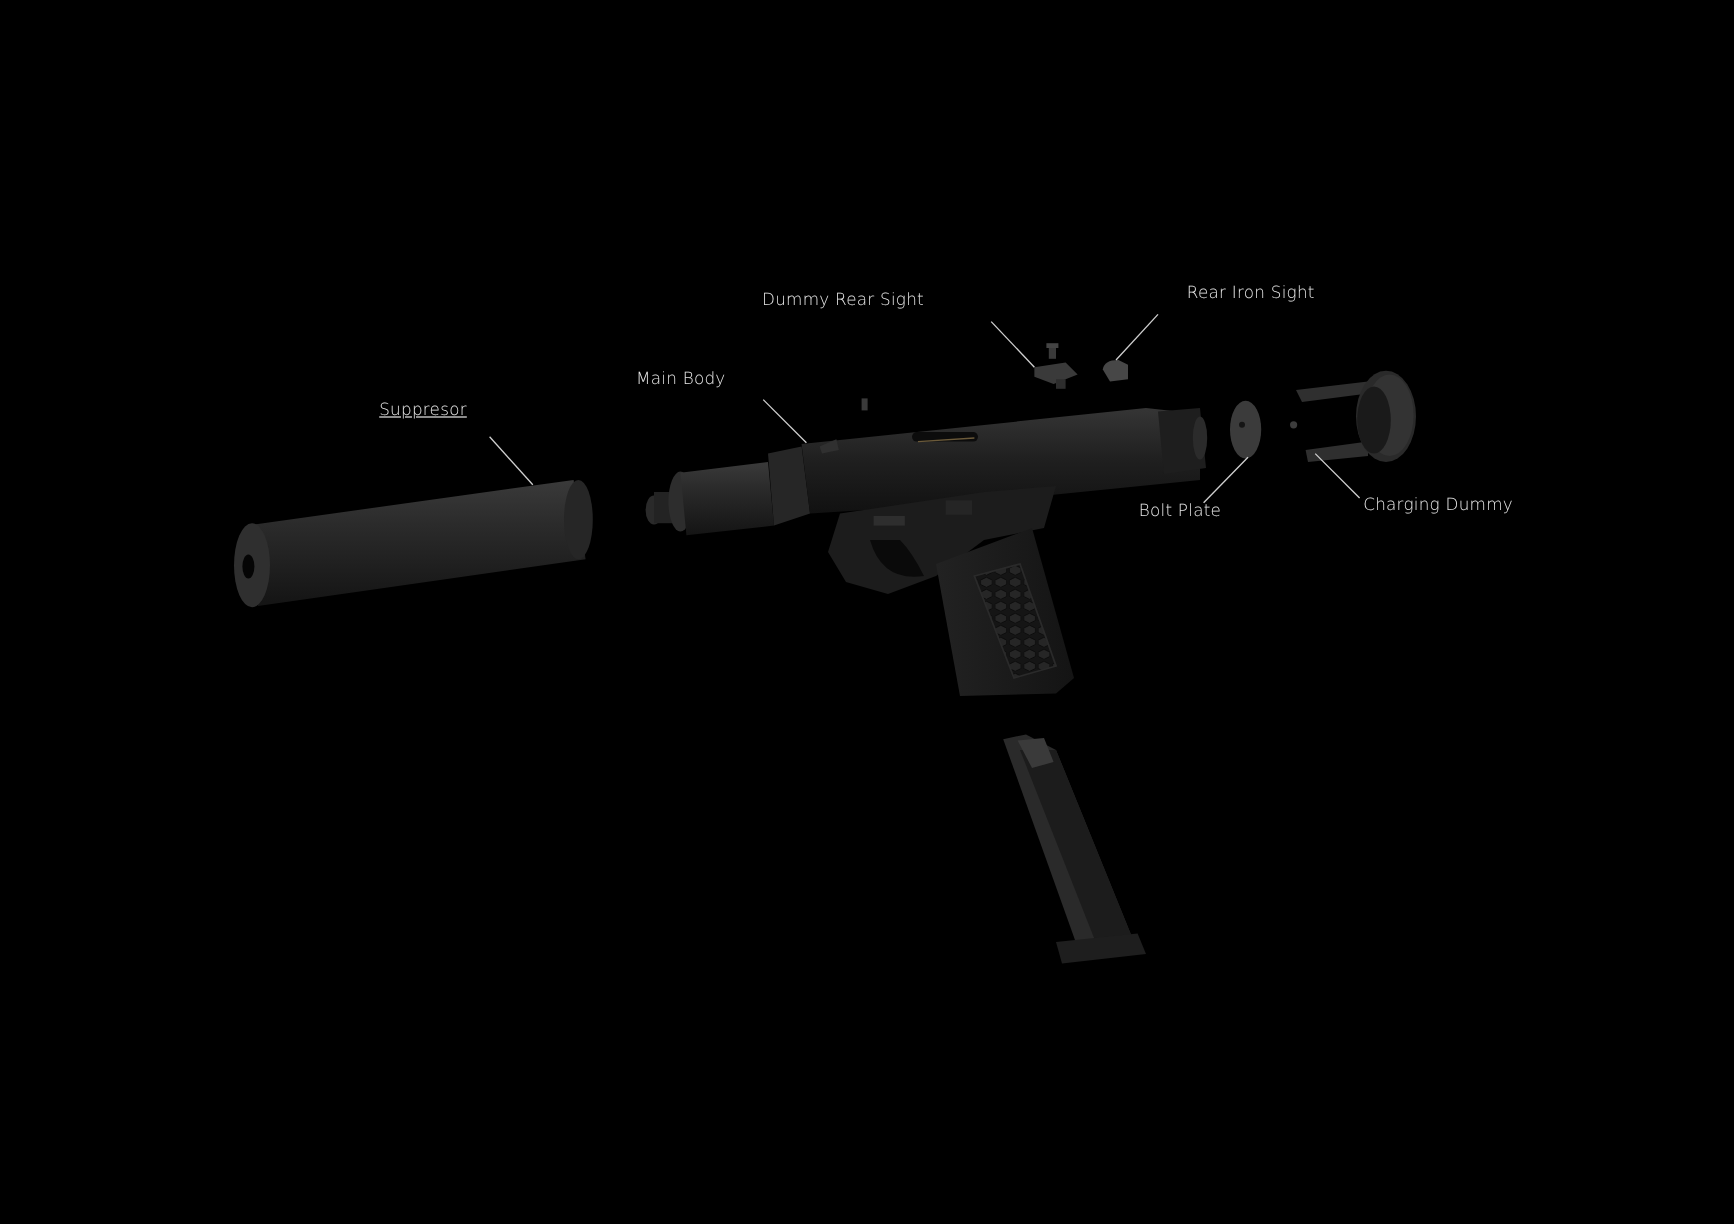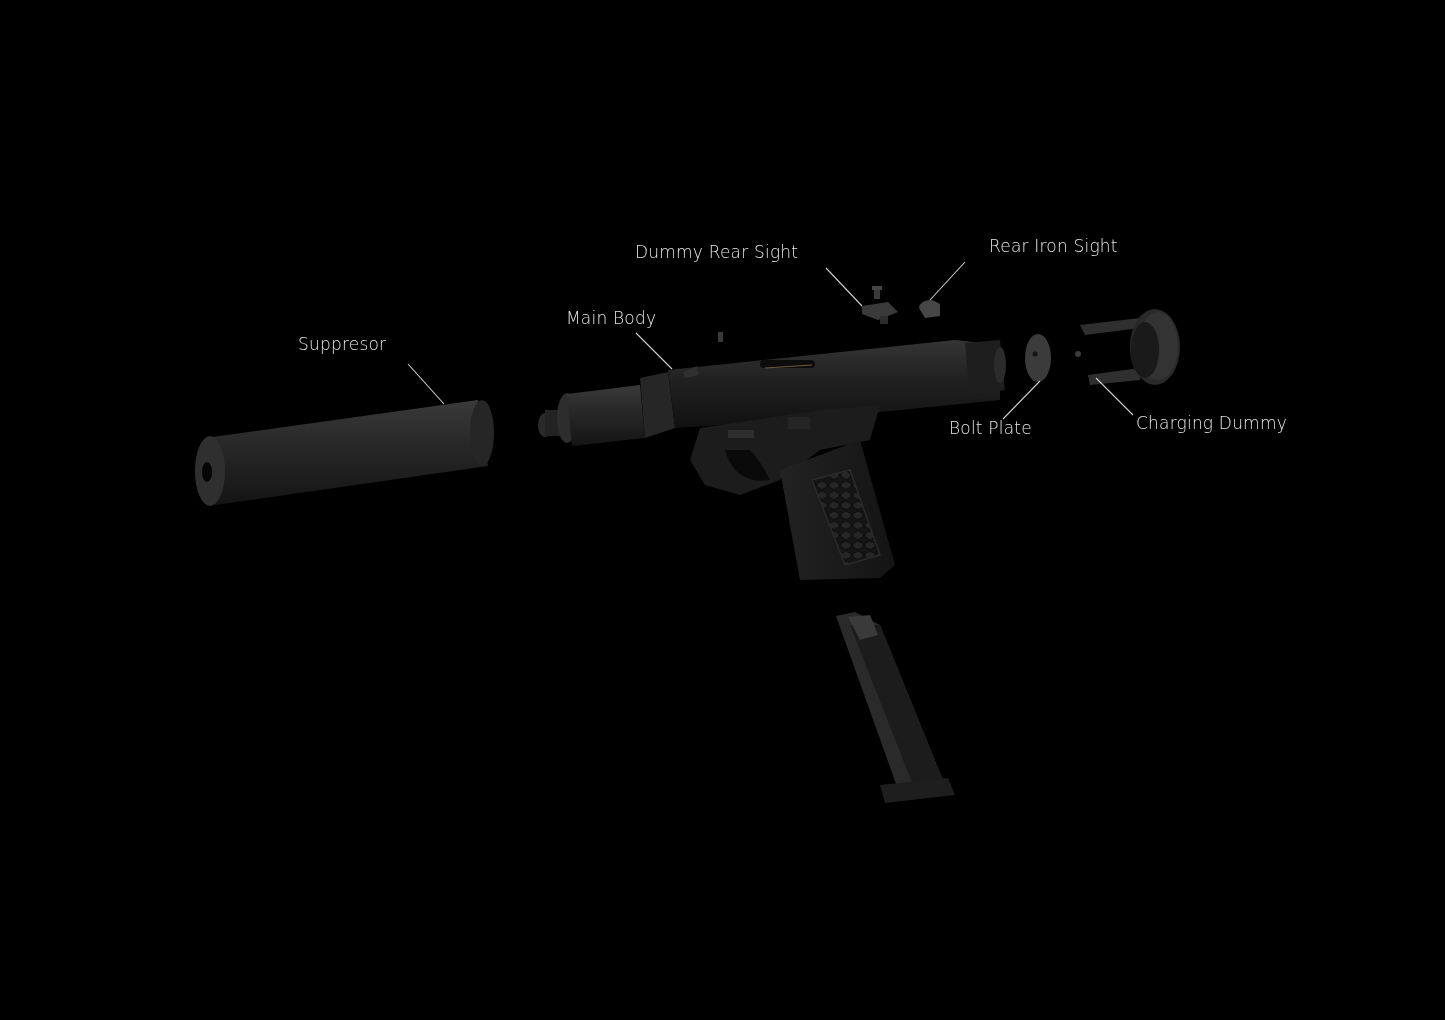--- a/index.html
+++ b/index.html
@@ -1,19 +1,19 @@
 <!DOCTYPE html>
 <html><head>
 <meta charset="utf-8">
 <style>
   html, body { margin:0; padding:0; background:#000; }
   body { width:1445px; height:1020px; position:relative; overflow:hidden;
          font-family:"DejaVu Sans", sans-serif; }
   #stage { position:absolute; left:0; top:0; width:1445px; height:1020px; }
-  .label { position:absolute; color:#e6e6e6; font-size:17px; font-weight:300;
+  .label { position:absolute; color:#e6e6e6; font-size:14px; font-weight:300;
            letter-spacing:0.2px; white-space:nowrap; font-family:"DejaVu Sans", sans-serif; }
 </style>
 </head>
 <body>
 
 <svg id="stage" viewBox="0 0 1445 1020" xmlns="http://www.w3.org/2000/svg">
   <defs>
     <linearGradient id="tube" x1="0" y1="0" x2="0" y2="1">
       <stop offset="0" stop-color="#3a3a3a"></stop>
       <stop offset="0.35" stop-color="#2b2b2b"></stop>
@@ -100,18 +100,18 @@
   <g stroke="#cfcfcf" stroke-width="1.1">
     <line x1="408" y1="364" x2="444" y2="404"></line>
     <line x1="636" y1="333" x2="672" y2="369"></line>
     <line x1="826" y1="268" x2="862" y2="306"></line>
     <line x1="965" y1="262" x2="930" y2="300"></line>
     <line x1="1003" y1="419" x2="1040" y2="381"></line>
     <line x1="1133" y1="415" x2="1096" y2="378"></line>
   </g>
 </svg>
 
-<div class="label" style="left:298px;top:334px;">Suppresor</div>
-<div class="label" style="left:530px;top:308px;margin-left:36px;">Main Body</div>
+<div class="label" style="left:316px;top:334px;text-decoration:underline;">Suppresor</div>
+<div class="label" style="left:530px;top:308px;">Main Body</div>
 <div class="label" style="left:635px;top:242px;">Dummy Rear Sight</div>
 <div class="label" style="left:965px;top:236px;margin-left:24px;">Rear Iron Sight</div>
 <div class="label" style="left:949px;top:418px;">Bolt Plate</div>
 <div class="label" style="left:1136px;top:413px;">Charging Dummy</div>
 
 </body></html>

